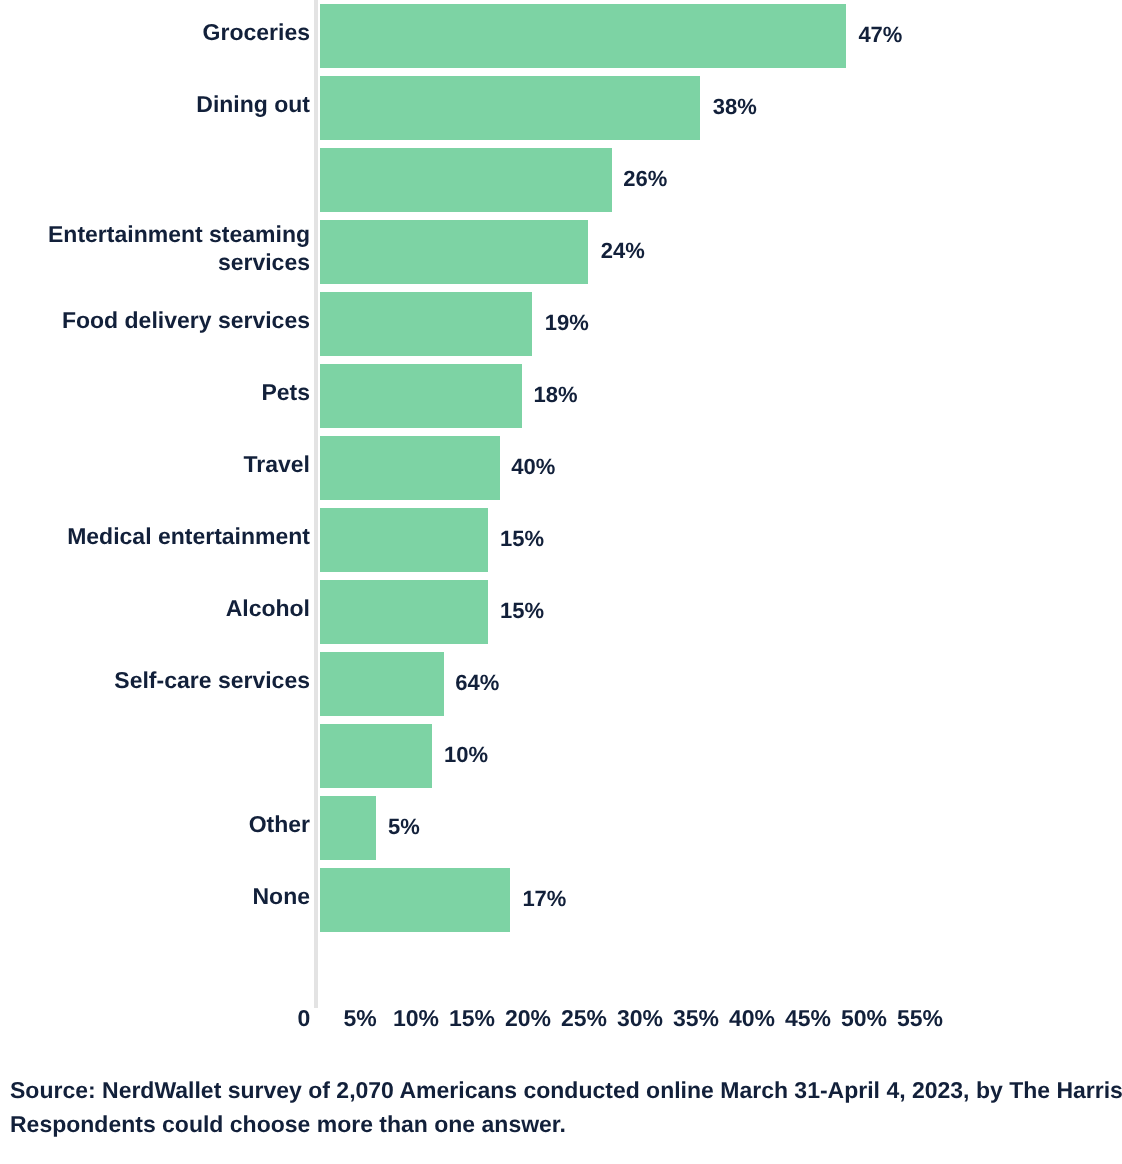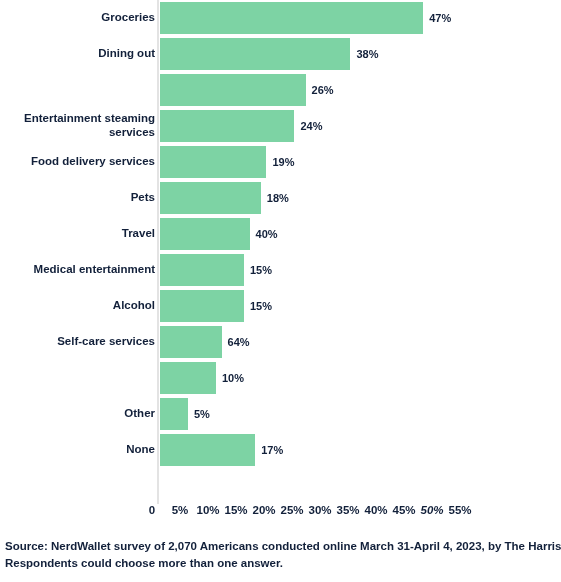--- a/index.html
+++ b/index.html
@@ -228,21 +228,21 @@
       <span class="x-tick" style="left: 152px;">0</span>
       <span class="x-tick" style="left: 180px;">5%</span>
       <span class="x-tick" style="left: 208px;">10%</span>
       <span class="x-tick" style="left: 236px;">15%</span>
       <span class="x-tick" style="left: 264px;">20%</span>
       <span class="x-tick" style="left: 292px;">25%</span>
       <span class="x-tick" style="left: 320px;">30%</span>
       <span class="x-tick" style="left: 348px;">35%</span>
       <span class="x-tick" style="left: 376px;">40%</span>
       <span class="x-tick" style="left: 404px;">45%</span>
-      <span class="x-tick" style="left: 432px; font-style: italic;">50%</span>
+      <span class="x-tick" style="left: 432px;">50%</span>
       <span class="x-tick" style="left: 460px;">55%</span>
     </div>
 
   <div id="source-note">
     <div>Source: NerdWallet survey of 2,070 Americans conducted online March 31-April 4, 2023, by The Harris Poll.</div>
     <div>Respondents could choose more than one answer.</div>
   </div>
 
 </div>
 

